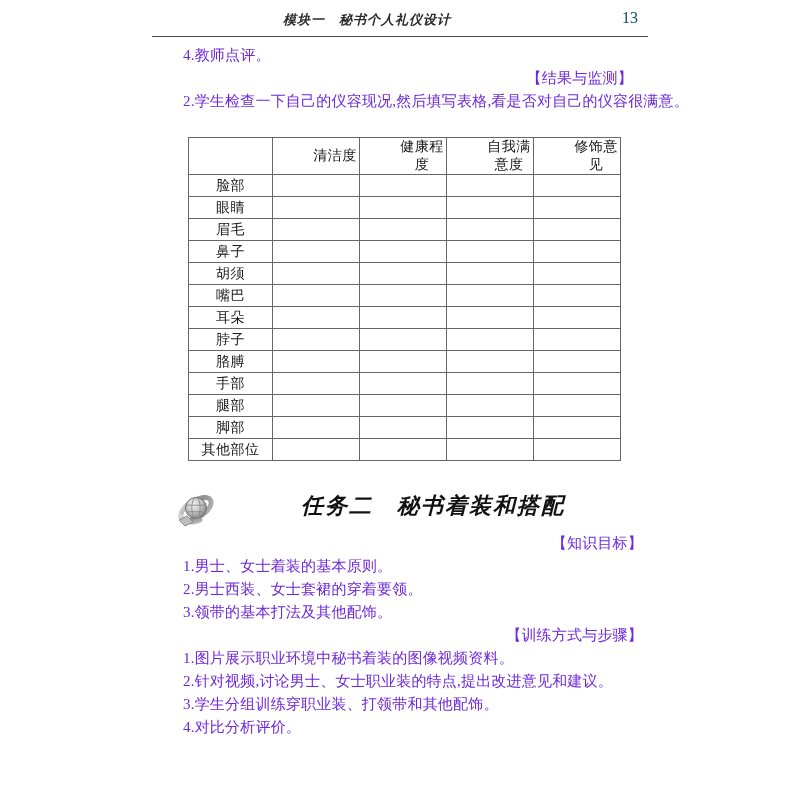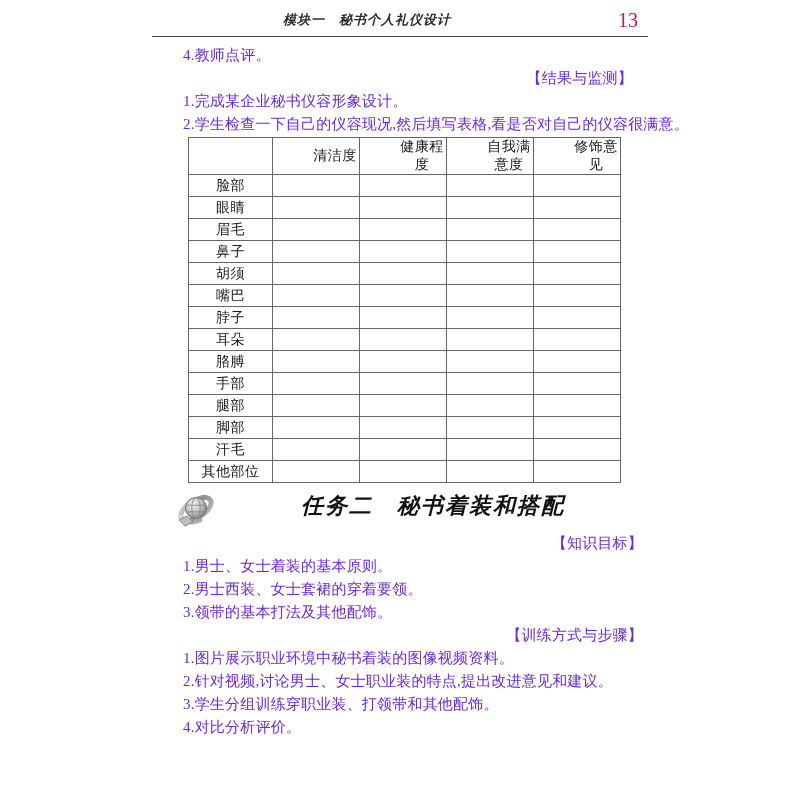--- a/index.html
+++ b/index.html
@@ -49,22 +49,22 @@
     letter-spacing: 1px;
     font-weight: bold;
     font-style: italic;
     color: #2b2b2b;
     white-space: pre;
   }
   .header-pageno {
     position: absolute;
     right: 10px;
     top: 1px;
-    font-size: 20px;
-    color: #be185d;
+    font-size: 16px;
+    color: #0c4a6e;
     font-family: "Liberation Serif", serif;
   }
 
   
   .content {
     position: absolute;
     left: 173px;
     top: 44px;
     width: 460px;
   }
@@ -159,21 +159,20 @@
 
   <div class="header">
     <div class="header-title">模块一　秘书个人礼仪设计</div>
     <div class="header-pageno">13</div>
     <div class="header-rule"></div>
   </div>
 
   <div class="content" id="section-one">
       <div class="line indent">4.教师点评。</div>
       <div class="line bracket">【结果与监测】</div>
-      <div class="line indent">1.完成某企业秘书仪容形象设计。</div>
       <div class="line indent">2.学生检查一下自己的仪容现况,然后填写表格,看是否对自己的仪容很满意。</div>
     </div>
 
   <div class="grid-wrap">
     <table class="grid">
       <colgroup id="grid-cols">
         <col class="c0">
       <col class="cx">
           <col class="cx">
           <col class="cx">
@@ -225,34 +224,34 @@
             <td></td>
           </tr>
           <tr>
             <td class="rowlabel">嘴巴</td>
             <td></td>
             <td></td>
             <td></td>
             <td></td>
           </tr>
           <tr>
+            <td class="rowlabel">耳朵</td>
+            <td></td>
+            <td></td>
+            <td></td>
+            <td></td>
+          </tr>
+          <tr>
             <td class="rowlabel">脖子</td>
             <td></td>
             <td></td>
             <td></td>
             <td></td>
           </tr>
           <tr>
-            <td class="rowlabel">耳朵</td>
-            <td></td>
-            <td></td>
-            <td></td>
-            <td></td>
-          </tr>
-          <tr>
             <td class="rowlabel">胳膊</td>
             <td></td>
             <td></td>
             <td></td>
             <td></td>
           </tr>
           <tr>
             <td class="rowlabel">手部</td>
             <td></td>
             <td></td>
@@ -261,27 +260,20 @@
           </tr>
           <tr>
             <td class="rowlabel">腿部</td>
             <td></td>
             <td></td>
             <td></td>
             <td></td>
           </tr>
           <tr>
             <td class="rowlabel">脚部</td>
-            <td></td>
-            <td></td>
-            <td></td>
-            <td></td>
-          </tr>
-          <tr>
-            <td class="rowlabel">汗毛</td>
             <td></td>
             <td></td>
             <td></td>
             <td></td>
           </tr>
           <tr>
             <td class="rowlabel">其他部位</td>
             <td></td>
             <td></td>
             <td></td>

